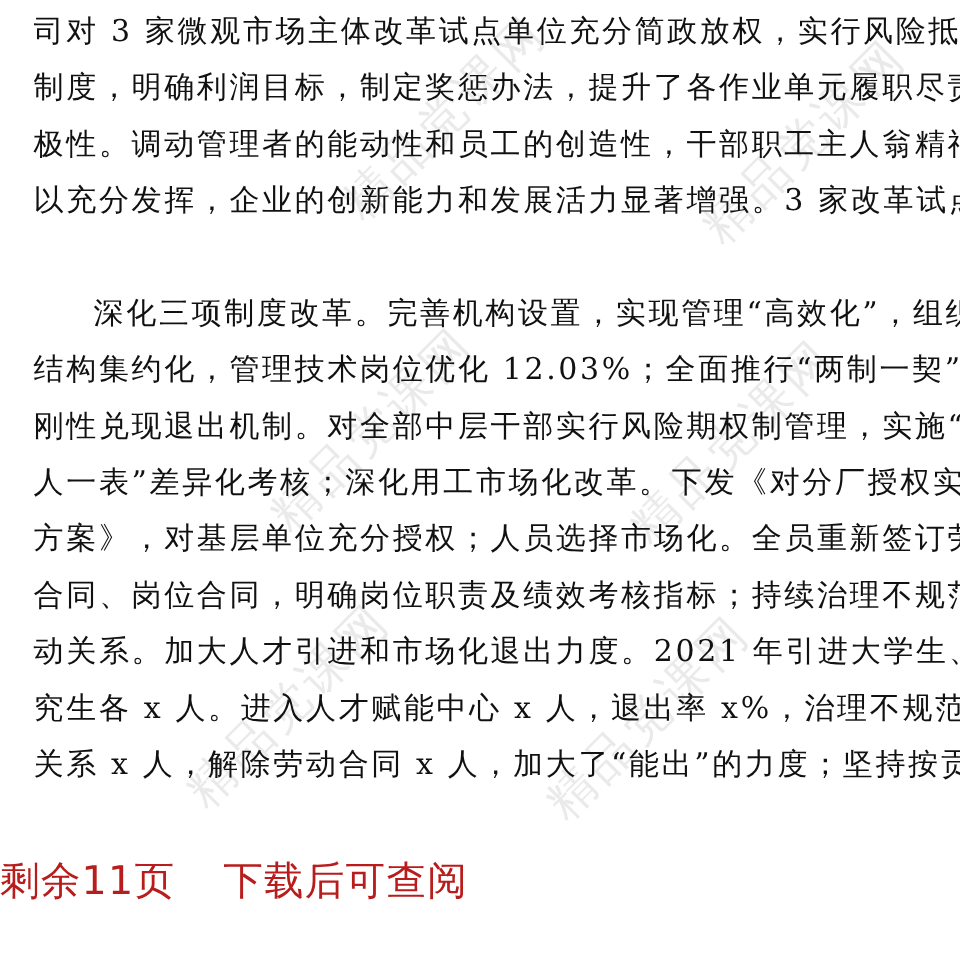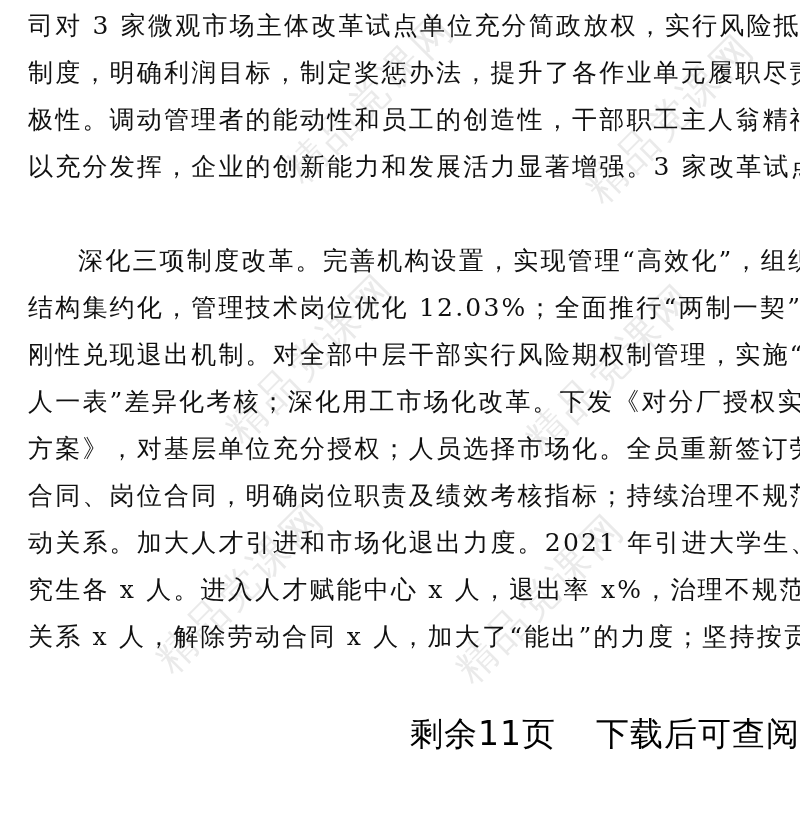--- a/index.html
+++ b/index.html
@@ -8,23 +8,23 @@
   .page { position: absolute; left: 0; top: 0; width: 800px; height: 700px; }
   .line { position: absolute; left: 28px; width: 745px; height: 47px;
           font-size: 25px; line-height: 47px; white-space: nowrap;
           letter-spacing: 2.2px; }
   .line b { font-weight: normal; }
   .indent { left: 78px; width: 695px; }
   .watermark { position: absolute; color: rgba(180,180,180,0.28);
                font-family: "DejaVu Sans", sans-serif; font-size: 40px;
                transform: rotate(-45deg); white-space: nowrap; pointer-events: none;
                letter-spacing: 4px; }
-  .remaining { position: absolute; left: 0; width: 800px; top: 712px; text-align: right;
+  .remaining { position: absolute; left: 0; width: 800px; top: 712px; text-align: left;
                font-family: "DejaVu Sans", "Liberation Sans", sans-serif;
-               font-size: 33px; color: #000000; letter-spacing: 1px; }
+               font-size: 33px; color: #b91c1c; letter-spacing: 1px; }
   .remaining span + span { margin-left: 40px; }
 </style>
 </head>
 <body>
 
 <div class="page">
   <div class="watermark" style="left:260px; top:70px;">精品党课网</div>
   <div class="watermark" style="left:560px; top:90px;">精品党课网</div>
   <div class="watermark" style="left:200px; top:330px;">精品党课网</div>
   <div class="watermark" style="left:500px; top:340px;">精品党课网</div>

